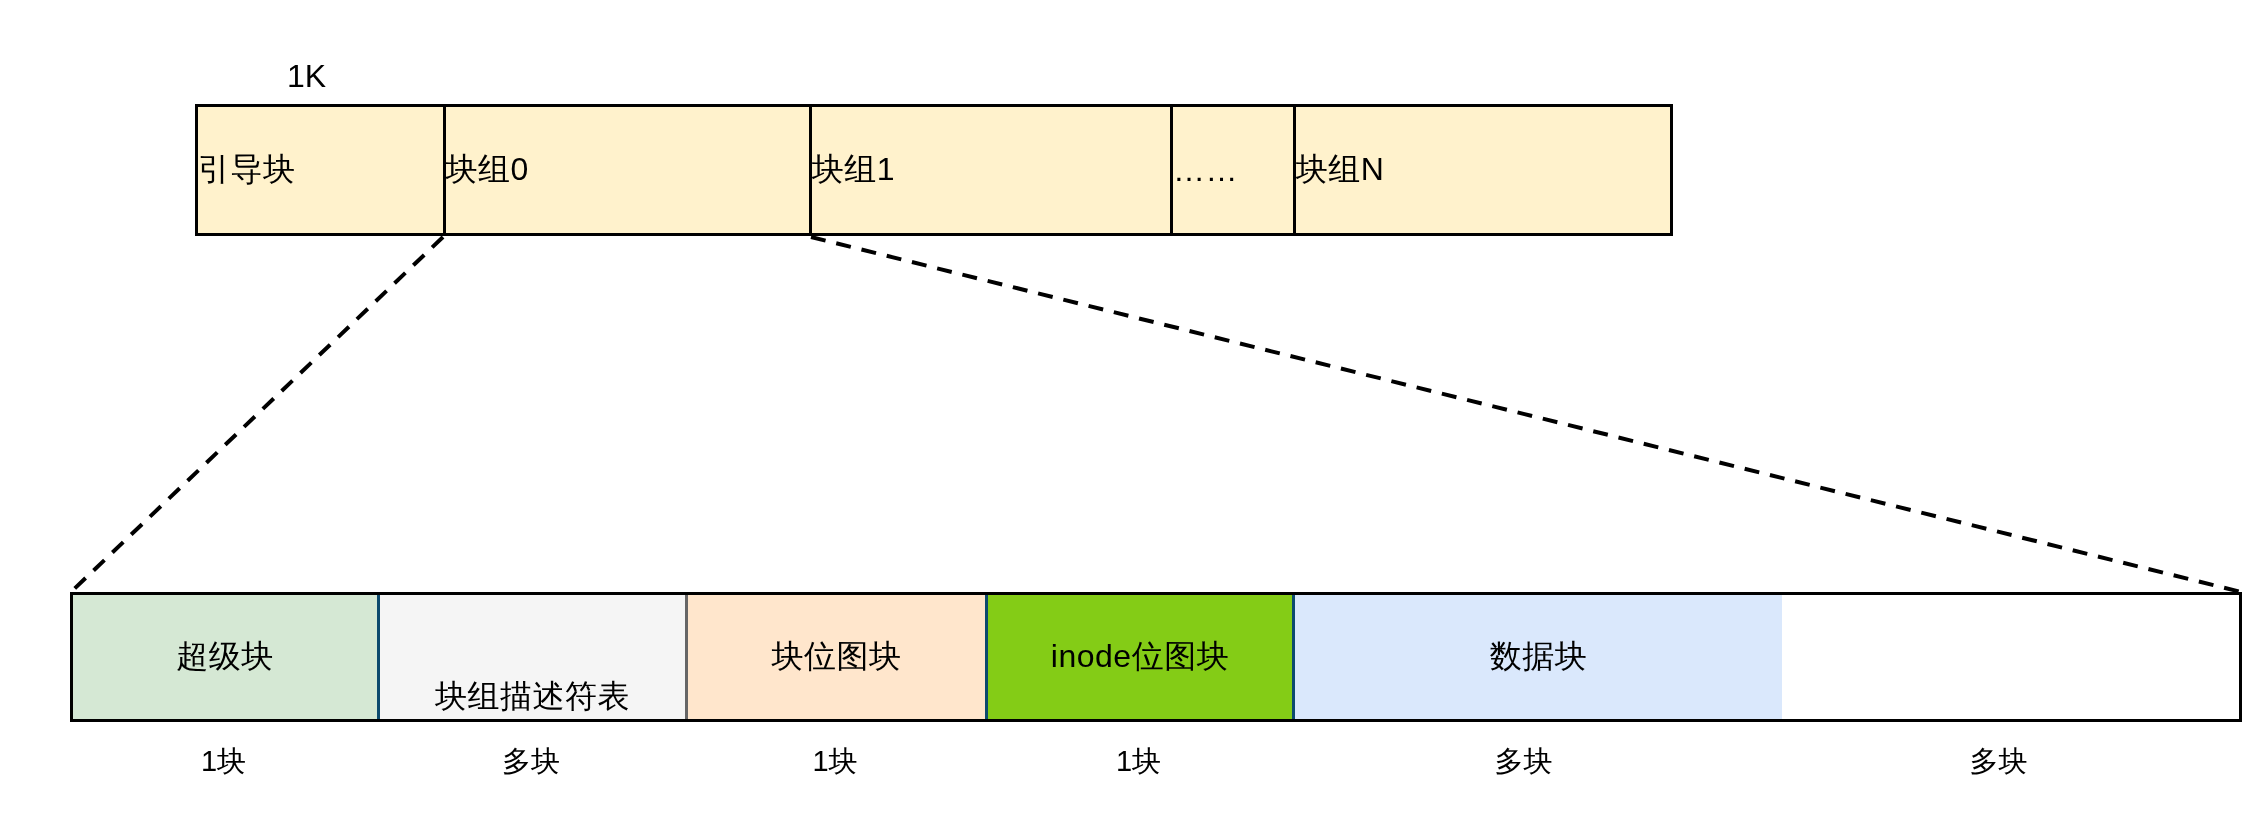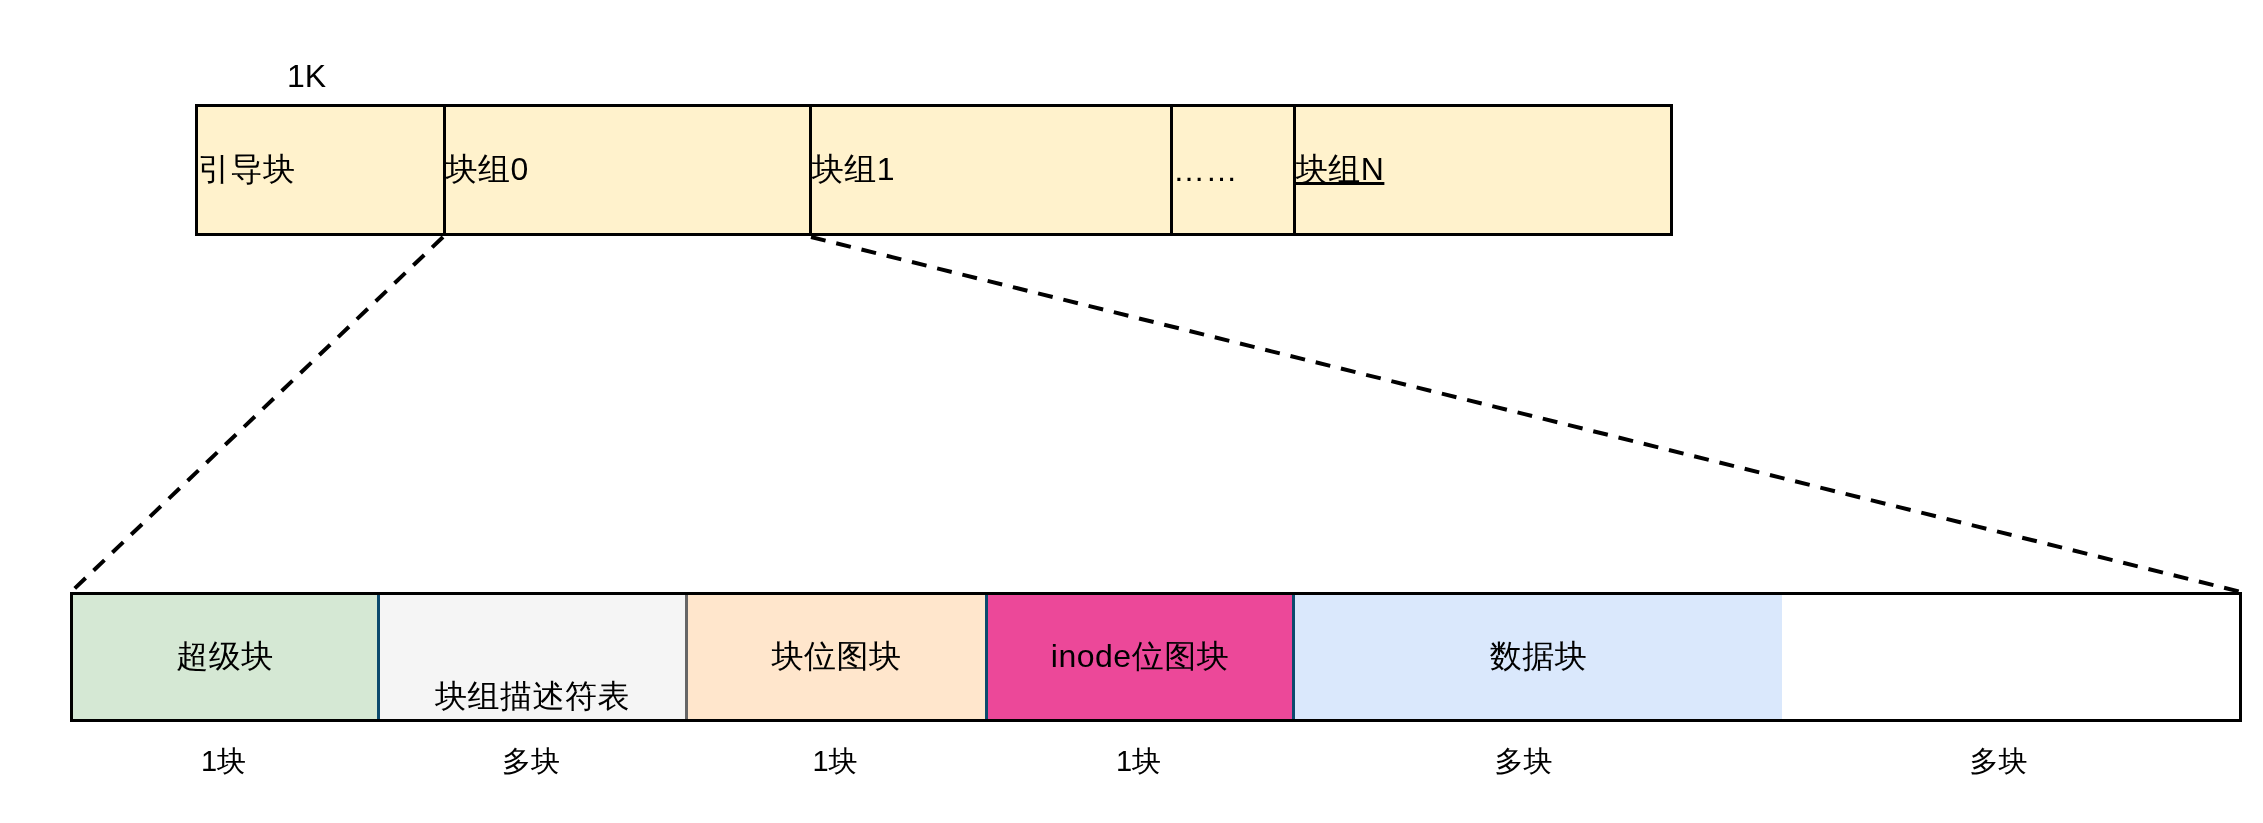--- a/index.html
+++ b/index.html
@@ -36,21 +36,21 @@
     box-sizing: border-box;
     border-right: 3px solid #000000;
     background: #fff2cc;
     display: flex;
     align-items: center;
     justify-content: flex-start;
     font-size: 32px;
     letter-spacing: 0.5px;
     color: #000000;
   }
-  .top-cell:last-child { border-right: none; text-decoration: underline; }
+  .top-cell:last-child { border-right: none; }
 
   .size-label {
     position: absolute;
     left: 262px;
     top: 58px;
     font-size: 32px;
     color: #000000;
     white-space: nowrap;
   }
 
@@ -139,21 +139,21 @@
   <div id="bottom-bar">
     <div class="bot-cell" style="width:307px;background:#d5e8d4">
       <span>超级块</span>
     </div>
     <div class="bot-cell soft-border" style="width:308px;background:#f5f5f5">
       <span>块组描述符表</span>
     </div>
     <div class="bot-cell" style="width:300px;background:#ffe6cc">
       <span>块位图块</span>
     </div>
-    <div class="bot-cell" style="width:307px;background:#ec4899">
+    <div class="bot-cell" style="width:307px;background:#84cc16">
       <span>inode位图块</span>
     </div>
     <div class="bot-cell" style="width:487px;background:#dae8fc">
       <span>数据块</span>
     </div>
   </div>
 
   <div id="captions">
     <div class="caption" style="width:307px">1块</div>
     <div class="caption" style="width:308px">多块</div>

